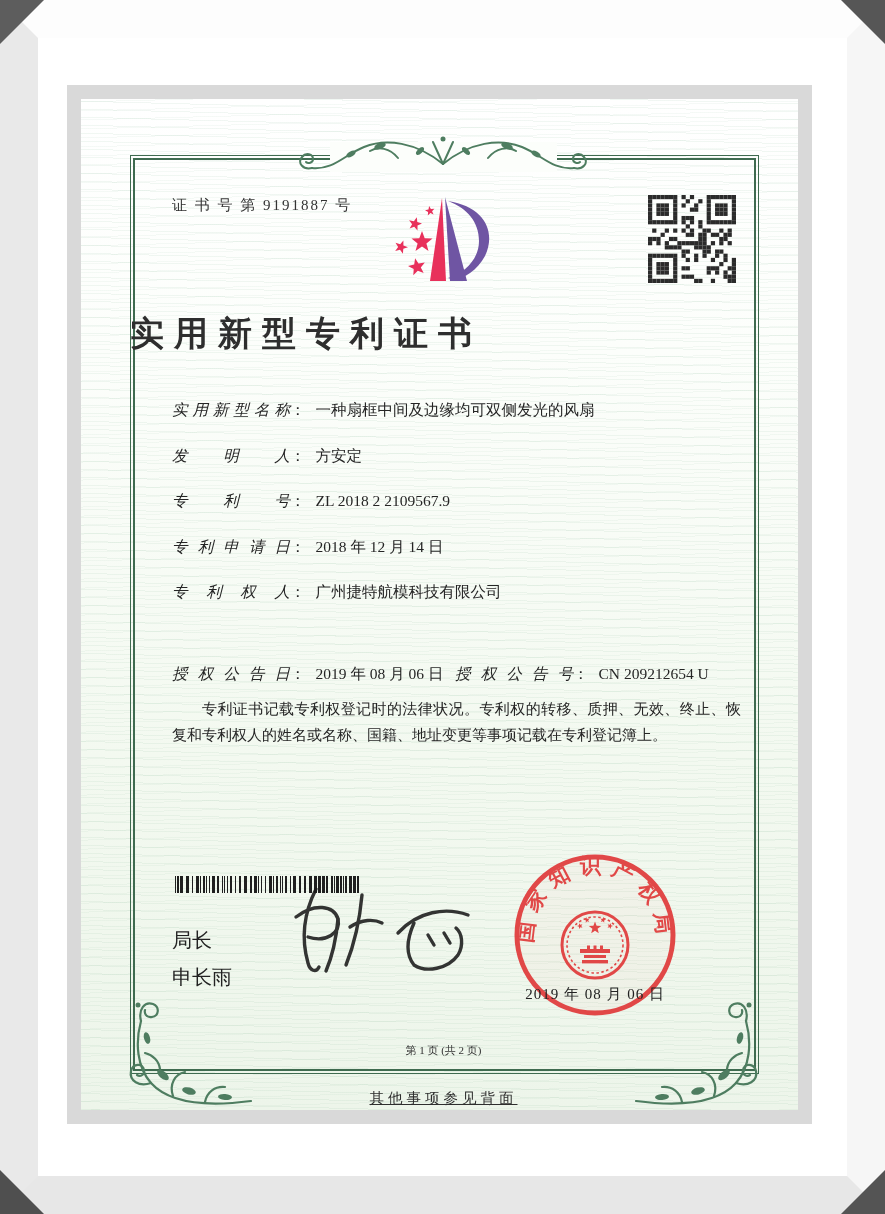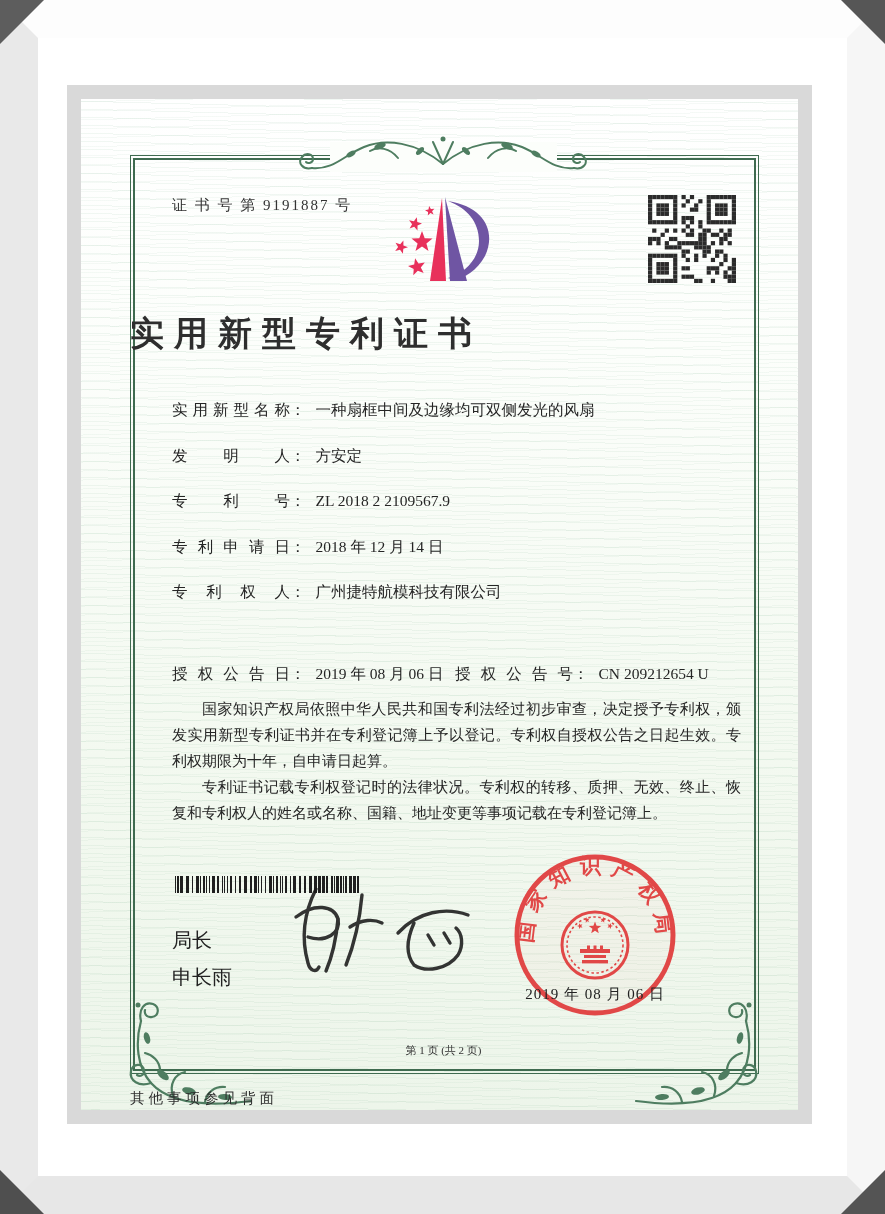--- a/index.html
+++ b/index.html
@@ -19,33 +19,33 @@
       repeating-linear-gradient(-1.5deg, rgba(120,175,140,0.07) 0 1px, rgba(0,0,0,0) 1px 9px),
       linear-gradient(180deg,#ffffff 0%,#fcfefb 25%,#f3f9f0 65%,#edf5ea 100%);}
   .green-border{position:absolute;left:49px;top:56px;width:627px;height:917px;border:1px solid #3f6b50;}
   .green-border-inner{position:absolute;inset:2px;border:2px solid #3f6b50;}
   
   .cert-number{position:absolute;left:91px;top:97px;font-size:15px;letter-spacing:2px;color:#333;}
   .logo{position:absolute;left:309px;top:90px;width:112px;height:104px;}
   .qr{position:absolute;left:567px;top:96px;width:88px;height:88px;}
   .title{position:absolute;left:49px;top:212px;width:682px;text-align:left;font-size:34px;font-weight:600;letter-spacing:10px;color:#2e2e2e;}
   .field{position:absolute;left:91px;font-size:15.5px;white-space:nowrap;color:#252525;}
-  .field .lab{display:inline-block;width:118px;text-align:justify;text-align-last:justify;}
+  .field .lab{display:inline-block;width:118px;text-align:justify;text-align-last:justify;font-style:italic;}
   .field .colon{margin-right:10px;}
   .r1{top:301px}.r2{top:347px}.r3{top:392px}.r4{top:438px}.r5{top:483px}.r6{top:528px}.r7{top:565px}
   .gazette{position:absolute;left:283px;top:0;}
   .paras{position:absolute;left:91px;right:57px;top:597px;font-size:15px;line-height:26px;text-align:justify;color:#252525;}
   .paras p{margin:0;text-indent:2em;}
   .barcode{position:absolute;left:94px;top:777px;width:188px;height:17px;}
   .signer{position:absolute;left:91px;top:823px;font-size:20px;line-height:37px;color:#222;}
   .signature{position:absolute;left:205px;top:784px;width:195px;height:102px;}
   .seal{position:absolute;left:429px;top:751px;width:170px;height:170px;opacity:.92;}
   .seal-date{position:absolute;left:429px;top:886px;width:170px;text-align:center;font-size:15px;letter-spacing:1px;color:#222;}
   .page-num{position:absolute;left:49px;top:944px;width:627px;text-align:center;font-size:11px;color:#333;}
-  .back-note{position:absolute;left:49px;top:990px;width:627px;text-align:left;font-size:14.5px;letter-spacing:4px;color:#2e2e2e;}
+  .back-note{position:absolute;left:49px;top:990px;width:627px;text-align:center;font-size:14.5px;letter-spacing:4px;color:#2e2e2e;text-decoration:underline;}
   .flourish-top{position:absolute;left:207px;top:33px;width:311px;height:46px;}
   .flourish-bl{position:absolute;left:24px;top:884px;width:150px;height:127px;}
   .flourish-br{position:absolute;left:551px;top:884px;width:150px;height:127px;transform:scaleX(-1);}
 </style>
 </head>
 <body>
 
 <div class="photo">
   <div class="bevel"></div>
   <div class="corner tl"></div>
@@ -346,21 +346,20 @@
       <div class="field r2"><span class="lab">发明人</span><span class="colon">：</span><span>方安定</span></div>
       <div class="field r3"><span class="lab">专利号</span><span class="colon">：</span><span>ZL 2018 2 2109567.9</span></div>
       <div class="field r4"><span class="lab">专利申请日</span><span class="colon">：</span><span>2018 年 12 月 14 日</span></div>
       <div class="field r5"><span class="lab">专利权人</span><span class="colon">：</span><span>广州捷特航模科技有限公司</span></div>
       <div class="field r7">
         <span class="lab">授权公告日</span><span class="colon">：</span><span>2019 年 08 月 06 日</span>
         <span class="gazette"><span class="lab">授权公告号</span><span class="colon">：</span><span>CN 209212654 U</span></span>
       </div>
 
       <div class="paras">
-        <p>国家知识产权局依照中华人民共和国专利法经过初步审查，决定授予专利权，颁发实用新型专利证书并在专利登记簿上予以登记。专利权自授权公告之日起生效。专利权期限为十年，自申请日起算。</p>
         <p>专利证书记载专利权登记时的法律状况。专利权的转移、质押、无效、终止、恢复和专利权人的姓名或名称、国籍、地址变更等事项记载在专利登记簿上。</p>
       </div>
 
       <svg class="barcode" viewBox="0 0 188 17" preserveAspectRatio="none">
           <g id="barcode-bars" fill="#1f1f1f">
             <rect x="0" y="0" width="1" height="17"></rect>
             <rect x="2" y="0" width="2" height="17"></rect>
             <rect x="5" y="0" width="3" height="17"></rect>
             <rect x="11" y="0" width="3" height="17"></rect>
             <rect x="17" y="0" width="1" height="17"></rect>

